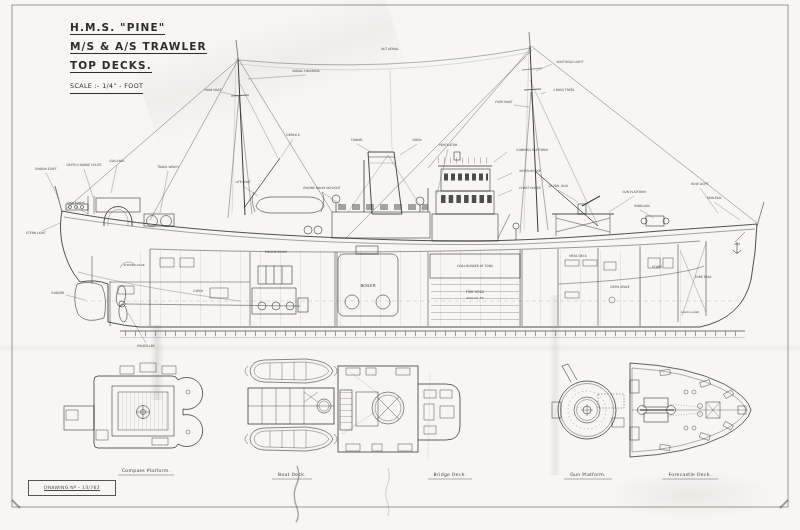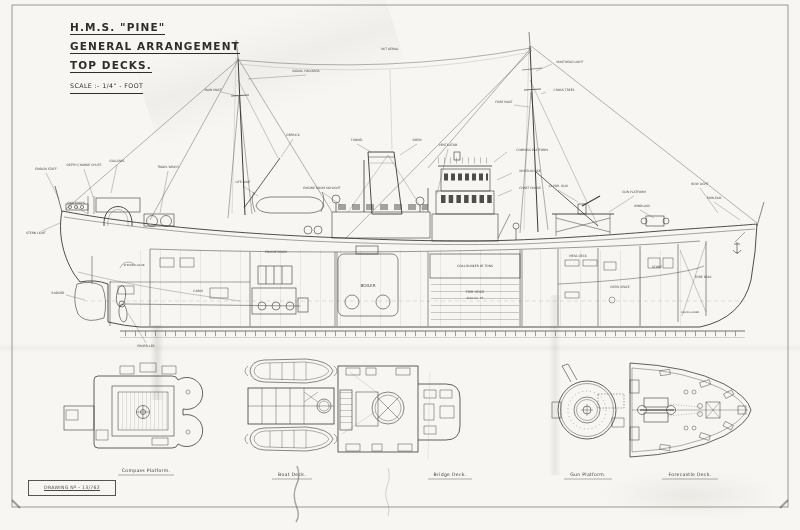--- a/index.html
+++ b/index.html
@@ -38,21 +38,21 @@
 <div class="sheet">
 
   <div class="streak s3"></div>
   <div class="streak s1"></div>
   <div class="streak s2"></div>
   <div class="streak s4"></div>
   <div class="streak s5"></div>
 
   <div class="title-block">
     <div class="row"><span class="tl">H.M.S. "PINE"</span></div>
-    <div class="row"><span class="tl">GENERAL ARRANGEMENT</span></div>
+    <div class="row"><span class="tl">M/S &amp; A/S TRAWLER</span></div>
     <div class="row"><span class="tl">TOP DECKS.</span></div>
     <div class="row"><span class="scale">SCALE :- 1/4" - FOOT</span></div>
   </div>
 
   <div class="dwg-box">
     <span>DRAWING Nº - 13/762</span>
   </div>
 
   <svg width="800" height="530" viewBox="0 0 800 530">
     <defs>

